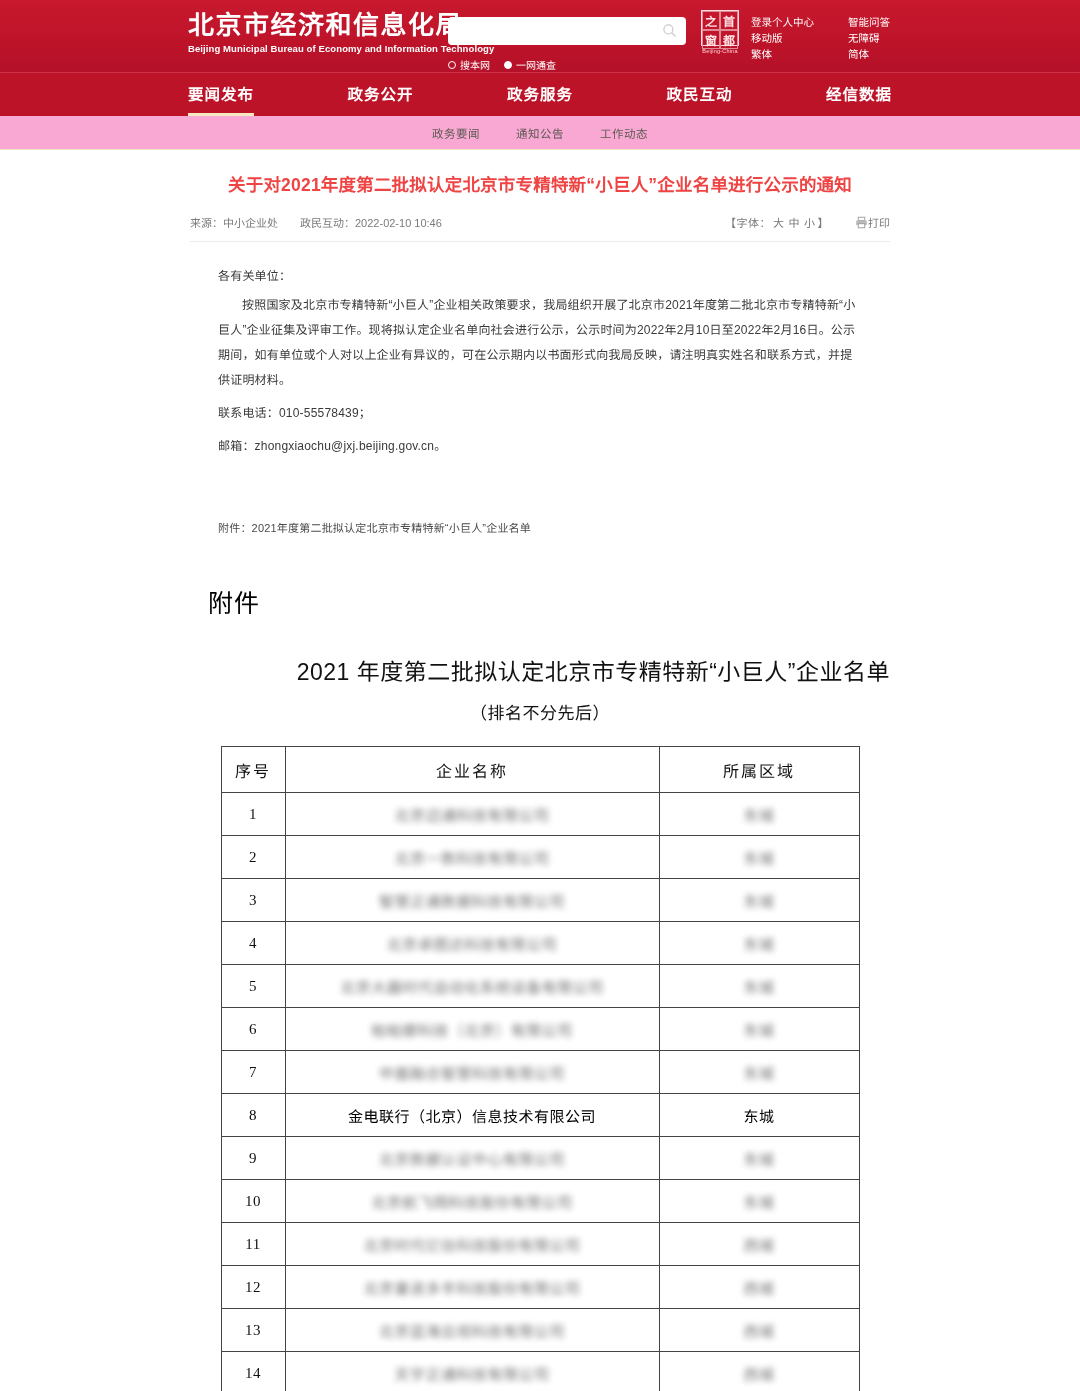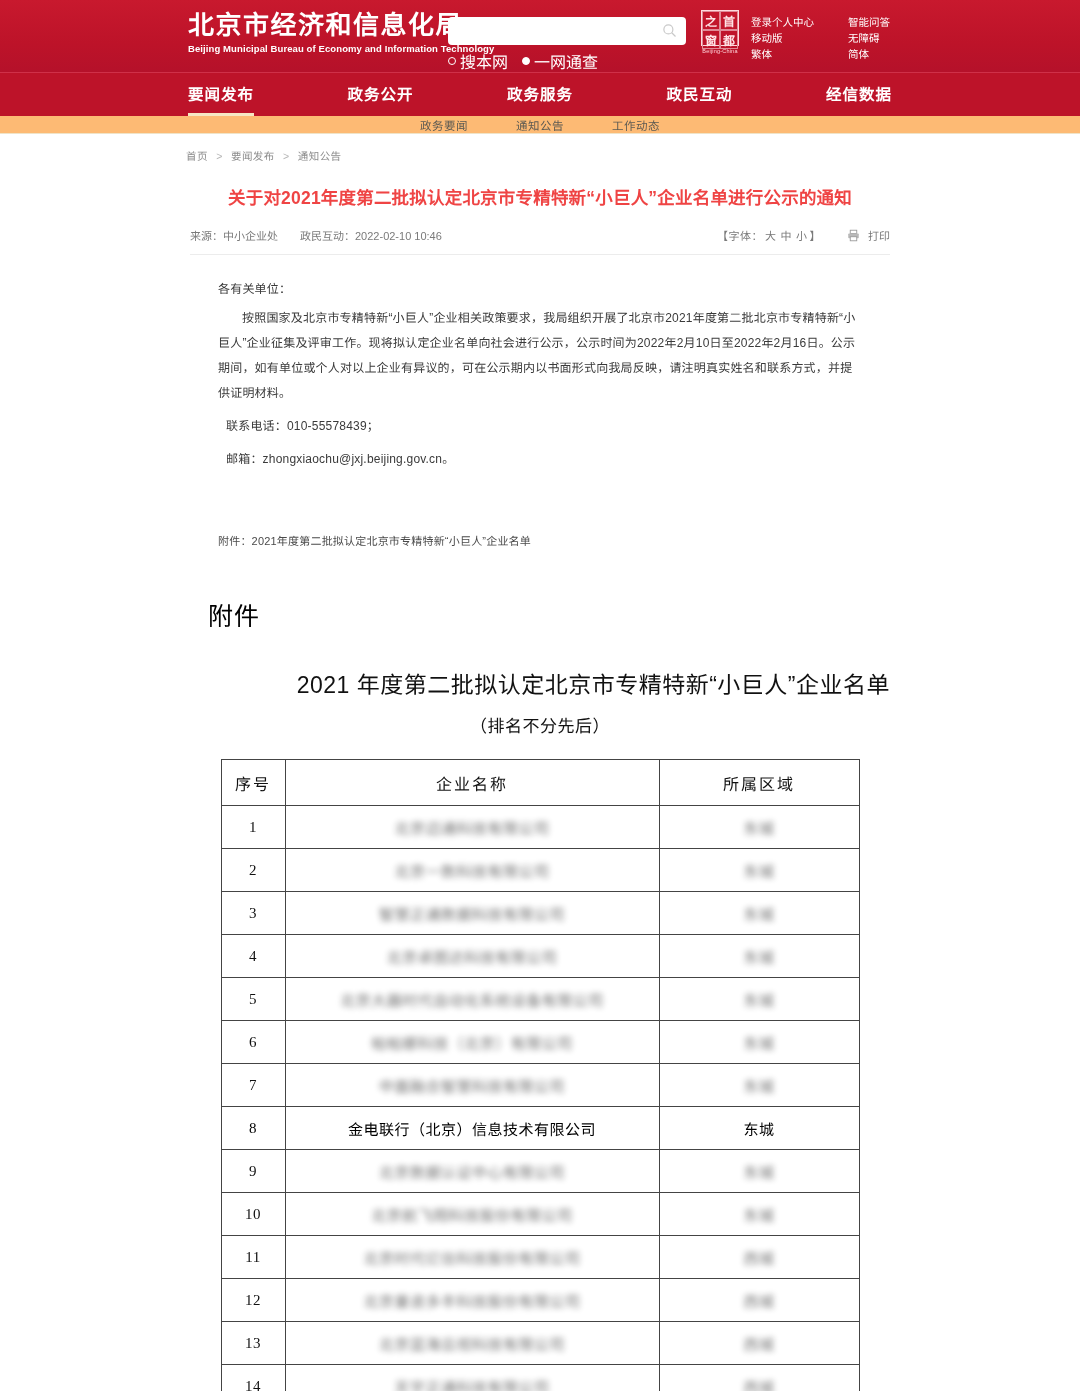--- a/index.html
+++ b/index.html
@@ -41,22 +41,22 @@
   .search-input {
     width: 205px; height: 26px; border: none; outline: none;
     background: transparent; margin: 1px 0 0 8px; font-size: 12px;
     color: #333; font-family: "Liberation Sans", sans-serif;
   }
   .search-icon {
     position: absolute; right: 9px; top: 6px; width: 15px; height: 15px;
     opacity: .45;
   }
   .radio-row {
-    margin-top: 4px; display: flex; align-items: center; gap: 14px;
-    font-size: 16px; color: #fff;
+    margin-top: 12px; display: flex; align-items: center; gap: 14px;
+    font-size: 10px; color: #fff;
   }
   .radio-item { display: flex; align-items: center; gap: 4px; cursor: pointer; }
   .radio-dot {
     width: 8px; height: 8px; border-radius: 50%;
     border: 1.5px solid #fff; background: transparent; display: inline-block;
   }
   .radio-dot.on { background: #fff; }
 
   .tools { position: absolute; left: 699px; top: 10px; display: flex; gap: 10px; }
   .gov-logo {
@@ -97,22 +97,22 @@
     position: relative; height: 44px; line-height: 44px; cursor: pointer;
     text-decoration: none;
   }
   .nav-item.active::after {
     content: ""; position: absolute; left: 0; right: 0; bottom: 1px;
     height: 3px; background: #f6e7c3;
   }
 
   
   .subnav {
-    height: 18px; background: #fdba74; border-bottom: 1px solid #f0e4c8;
-    display: flex; align-items: center; justify-content: center; gap: 48px;
+    height: 34px; background: #f9a8d4; border-bottom: 1px solid #f0e4c8;
+    display: flex; align-items: center; justify-content: center; gap: 36px;
   }
   .subnav a {
     font-size: 11.5px; color: #5d5a52; text-decoration: none; letter-spacing: .5px;
   }
 
   
   .page {
     width: 1080px; background: #fff; padding-top: 0;
   }
   .breadcrumb {
@@ -127,30 +127,30 @@
   }
   .meta-row {
     margin-top: 16px; display: flex; align-items: center;
     font-size: 11px; color: #7a7a7a; border-bottom: 1px solid #ececec;
     padding-bottom: 11px;
   }
   .meta-left { display: flex; gap: 22px; }
   .meta-right { margin-left: auto; display: flex; align-items: center; gap: 26px; }
   .font-size-ctl { letter-spacing: .5px; }
   .font-size-ctl a { color: #7a7a7a; text-decoration: none; margin: 0 2px; }
-  .print-btn { display: flex; align-items: center; gap: 8px; cursor: pointer; color: #7a7a7a; text-decoration: none;}
+  .print-btn { display: flex; align-items: center; gap: 0; cursor: pointer; color: #7a7a7a; text-decoration: none;}
   .printer-icon { width: 13px; height: 13px; }
 
   .body-text { padding: 22px 28px 0 28px; }
   .body-text p {
     font-size: 12px; color: #3a3a3a; line-height: 25px; letter-spacing: .2px;
     margin-bottom: 4px;
   }
   .body-text p.indent { text-indent: 24px; }
-  .body-text p.sub { margin-top: 8px; margin-left: 8px; }
+  .body-text p.sub { margin-top: 8px; }
   .attach-note {
     padding: 56px 28px 0 28px; font-size: 11px; color: #4a4a4a; letter-spacing: .2px;
   }
 
   
   .attachment { width: 700px; margin: 0 auto; padding-top: 48px; }
   .attach-label {
     font-size: 25px; color: #000000; padding-left: 18px; letter-spacing: 1px;
     font-family: "Liberation Serif", "DejaVu Serif", serif;
   }
@@ -247,27 +247,20 @@
 </div>
 
 <div class="subnav">
   <a href="#">政务要闻</a>
   <a href="#">通知公告</a>
   <a href="#">工作动态</a>
 </div>
 
 <div class="page">
 
-  <div class="breadcrumb">
-    <a href="#" style="color:#8b8b8b;text-decoration:none">首页</a>
-    <span class="sep">&gt;</span>
-    <a href="#" style="color:#8b8b8b;text-decoration:none">要闻发布</a>
-    <span class="sep">&gt;</span>
-    <a href="#" style="color:#8b8b8b;text-decoration:none">通知公告</a>
-  </div>
 
   <div class="article">
 
     <div class="article-title">关于对2021年度第二批拟认定北京市专精特新“小巨人”企业名单进行公示的通知</div>
 
     <div class="meta-row">
       <div class="meta-left">
         <span>
           <span>来源：</span><span>中小企业处</span>
         </span>

